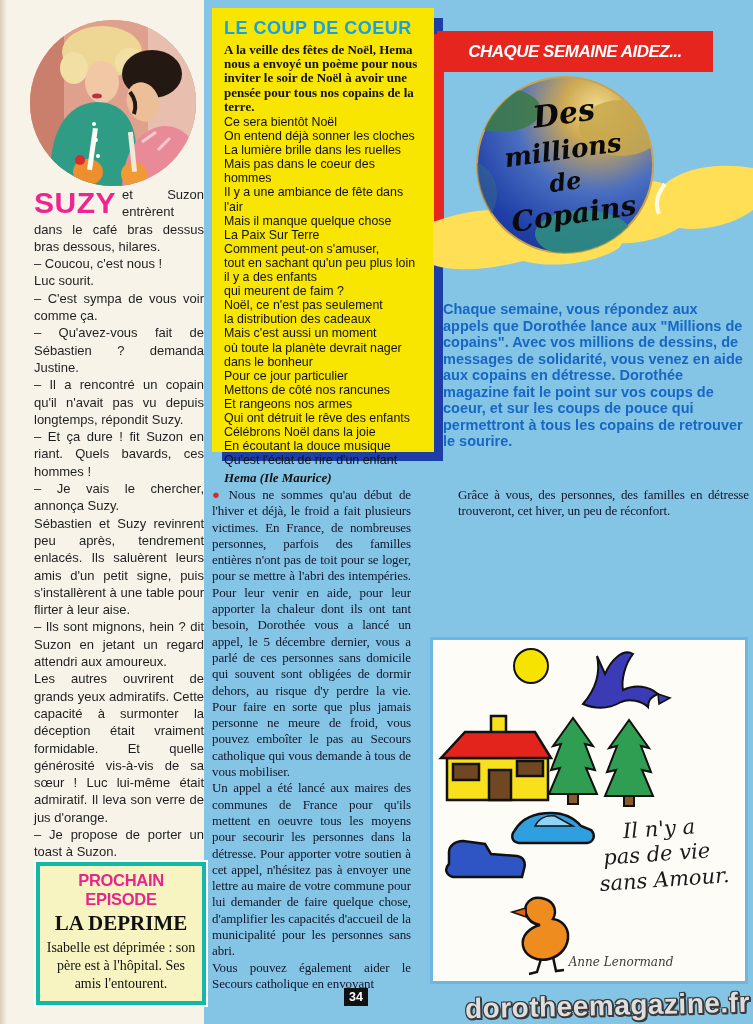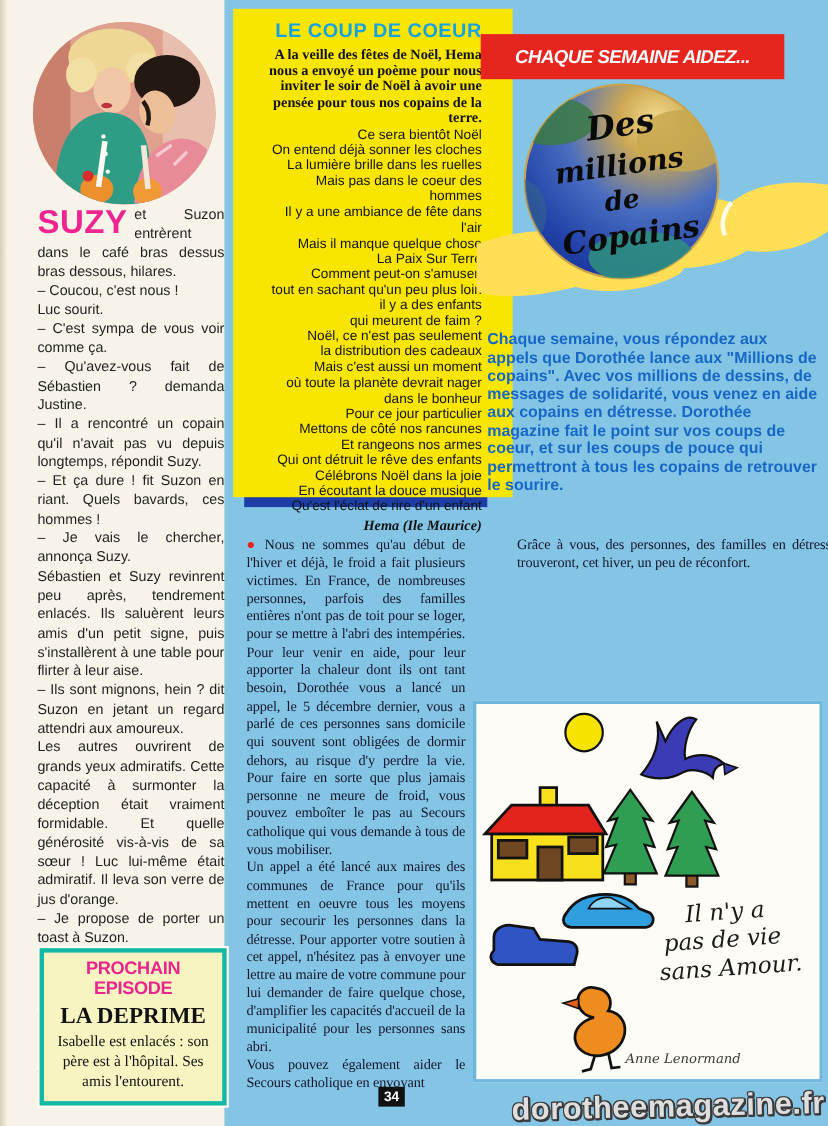--- a/index.html
+++ b/index.html
@@ -21,37 +21,37 @@
         border:4px solid #14b8a6;box-shadow:0 0 0 2px #fdfdf5;padding:5px 4px 8px;text-align:center;}
   .next-label{color:#e8258c;font-weight:800;font-size:16.5px;letter-spacing:-.3px;}
   .next-title{font-family:"Liberation Serif",serif;font-weight:bold;font-size:21px;color:#111;
         margin-top:2px;}
   .next-text{font-family:"Liberation Serif",serif;font-size:14px;color:#111;margin-top:3px;
         line-height:18px;}
   
   .poem-shadow{position:absolute;left:222px;top:18px;width:221px;height:443px;background:#1d3ea6;}
   .red-bar{position:absolute;left:427px;top:34px;width:17px;height:207px;background:#e6251e;}
   .poem-box{position:absolute;left:212px;top:8px;width:198px;height:428px;background:#f8e600;
-        padding:8px 28px;text-align:right;}
+        padding:8px 12px;text-align:left;}
   .poem-title{font-size:18px;font-weight:800;color:#15a2e2;letter-spacing:.5px;margin-top:2px;}
   .poem-intro{font-family:"Liberation Serif",serif;font-weight:bold;font-size:13px;line-height:14.2px;
         color:#111;margin-top:4px;}
   .poem-lines{font-size:12.4px;line-height:14.1px;color:#111;margin-top:1px;}
   .poem-author{font-family:"Liberation Serif",serif;font-weight:bold;font-style:italic;
         font-size:13px;color:#111;margin-top:3px;}
   
   .banner{position:absolute;left:437px;top:31px;width:276px;height:41px;background:#e6251e;
         display:flex;align-items:center;justify-content:center;}
   .banner span{color:#fff;font-weight:800;font-style:italic;font-size:17px;letter-spacing:-.5px;
         white-space:nowrap;}
   .logo-svg{position:absolute;left:433px;top:72px;}
   .aid-intro{position:absolute;left:443px;top:301px;width:302px;text-align:left;
         color:#1767c5;font-weight:bold;font-size:14.5px;line-height:16.5px;}
   .article-col{position:absolute;top:487px;font-family:"Liberation Serif",serif;font-size:13px;
-        line-height:16.3px;color:#141428;text-align:justify;letter-spacing:-.1px;margin-left:12px;}
+        line-height:16.3px;color:#141428;text-align:justify;letter-spacing:-.1px;}
   .article-col p{margin:0;}
   .col1{left:212px;width:227px;}
   .col2{left:458px;width:291px;}
   .col1-spacer{float:right;width:28px;height:335px;margin-top:146px;}
   .red-bullet{color:#e6251e;font-size:13px;margin-right:5px;}
   
   .drawing-box{position:absolute;left:430px;top:637px;width:312px;height:341px;background:#fdfcf6;
         border:3px solid #6fb6df;}
   
   .page-num{position:absolute;left:344px;top:988px;width:24px;height:18px;background:#111;
@@ -102,21 +102,21 @@
     </svg>
   </div>
 
   <div class="story-text">
     <span class="suzy-title">SUZY</span><span><p>et Suzon entrèrent dans le café bras dessus bras dessous, hilares.</p><p>– Coucou, c'est nous !</p><p>Luc sourit.</p><p>– C'est sympa de vous voir comme ça.</p><p>– Qu'avez-vous fait de Sébastien ? demanda Justine.</p><p>– Il a rencontré un copain qu'il n'avait pas vu depuis longtemps, répondit Suzy.</p><p>– Et ça dure ! fit Suzon en riant. Quels bavards, ces hommes !</p><p>– Je vais le chercher, annonça Suzy.</p><p>Sébastien et Suzy revinrent peu après, tendrement enlacés. Ils saluèrent leurs amis d'un petit signe, puis s'installèrent à une table pour flirter à leur aise.</p><p>– Ils sont mignons, hein ? dit Suzon en jetant un regard attendri aux amoureux.</p><p>Les autres ouvrirent de grands yeux admiratifs. Cette capacité à surmonter la déception était vraiment formidable. Et quelle générosité vis-à-vis de sa sœur ! Luc lui-même était admiratif. Il leva son verre de jus d'orange.</p><p>– Je propose de porter un toast à Suzon.</p><p>Justine, Jérôme et Debby l'imitèrent. Les verres tintèrent joyeusement.</p><p>– A Suzon !</p><p>La jeune fille eut un sourire malicieux.</p><p>– Moi, c'est Suzy !</p></span>
   </div>
 
   <div class="next-box">
     <div class="next-label">PROCHAIN EPISODE</div>
     <div class="next-title">LA DEPRIME</div>
-    <div class="next-text">Isabelle est enlacés : son père est à l'hôpital. Ses amis l'entourent.</div>
+    <div class="next-text">Isabelle est déprimée : son père est à l'hôpital. Ses amis l'entourent.</div>
   </div>
 
   <div class="poem-shadow"></div>
   <div class="red-bar"></div>
   <div class="poem-box">
     <div class="poem-title">LE COUP DE COEUR</div>
     <div class="poem-intro">A la veille des fêtes de Noël, Hema nous a envoyé un poème pour nous inviter le soir de Noël à avoir une pensée pour tous nos copains de la terre.</div>
     <div class="poem-lines">Ce sera bientôt Noël<br>On entend déjà sonner les cloches<br>La lumière brille dans les ruelles<br>Mais pas dans le coeur des hommes<br>Il y a une ambiance de fête dans l'air<br>Mais il manque quelque chose<br>La Paix Sur Terre<br>Comment peut-on s'amuser,<br>tout en sachant qu'un peu plus loin<br>il y a des enfants<br>qui meurent de faim ?<br>Noël, ce n'est pas seulement<br>la distribution des cadeaux<br>Mais c'est aussi un moment<br>où toute la planète devrait nager<br>dans le bonheur<br>Pour ce jour particulier<br>Mettons de côté nos rancunes<br>Et rangeons nos armes<br>Qui ont détruit le rêve des enfants<br>Célébrons Noël dans la joie<br>En écoutant la douce musique<br>Qu'est l'éclat de rire d'un enfant</div>
     <div class="poem-author">Hema (Ile Maurice)</div>
   </div>

